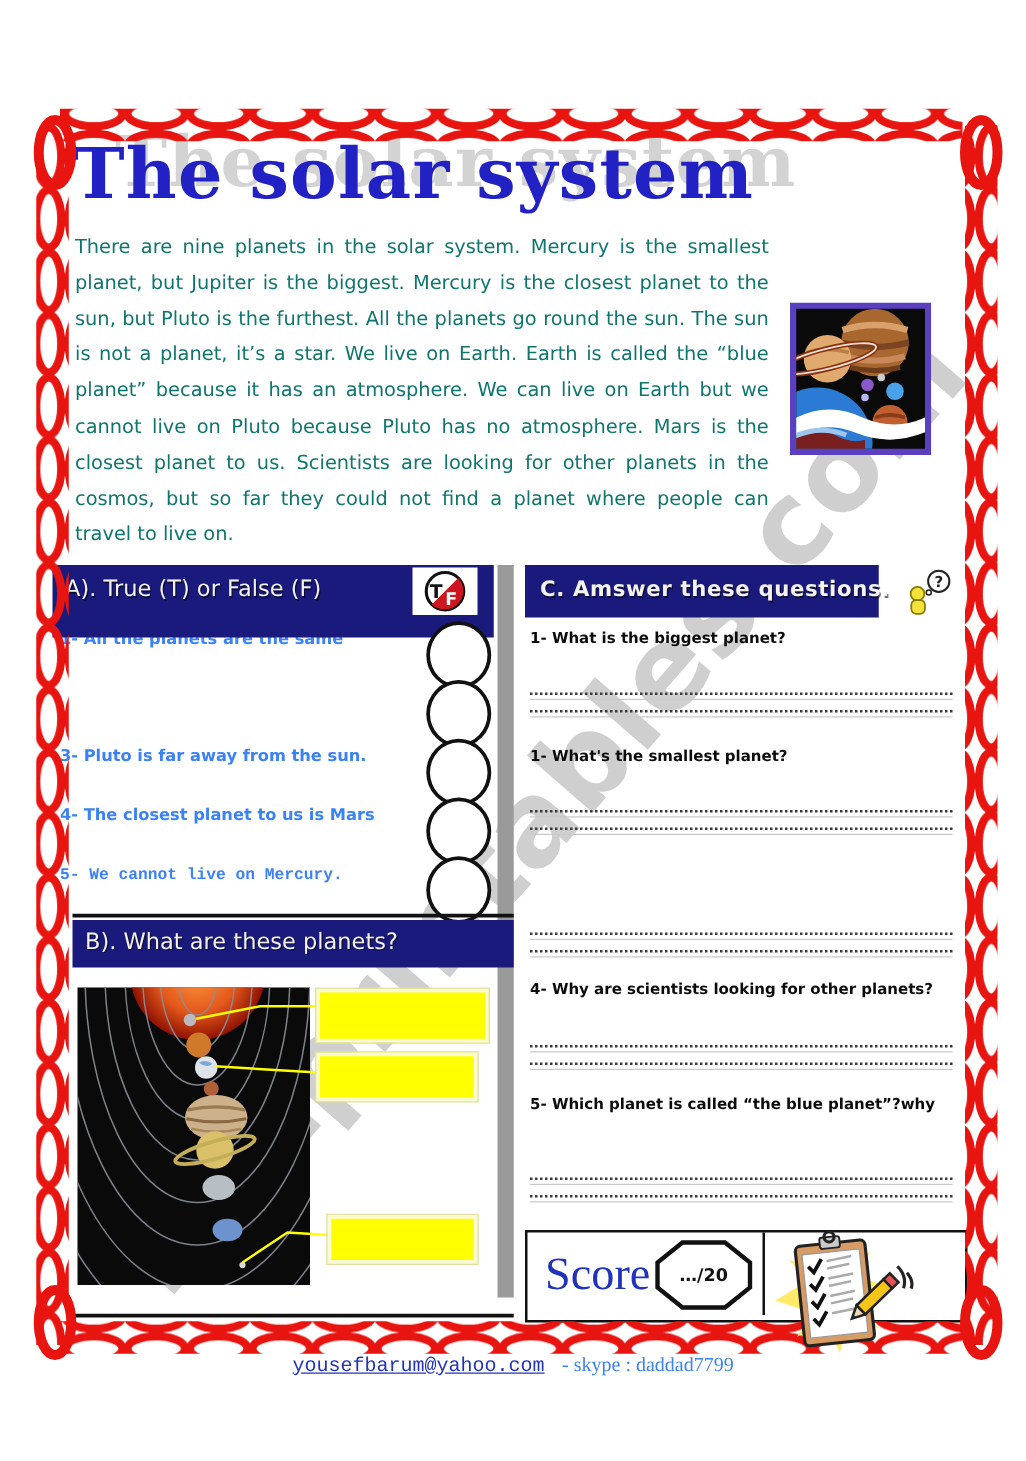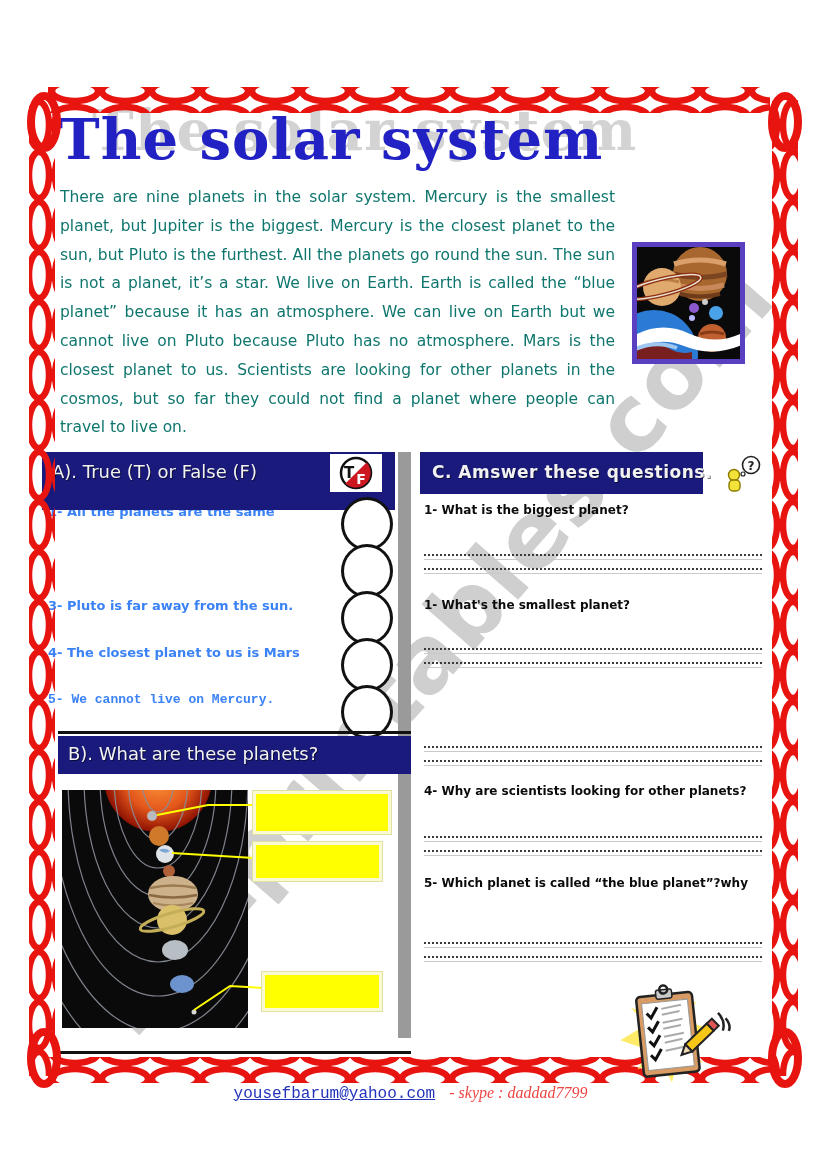--- a/index.html
+++ b/index.html
@@ -61,21 +61,21 @@
   .score-label{position:absolute;left:14px;top:12px;font-family:"Liberation Serif",serif;
                font-size:37px;color:var(--link_blue,#2233bb);}
   .score-oct{position:absolute;left:98px;top:3px;}
   .score-divider{position:absolute;left:188px;top:0;width:2px;height:66px;background:#111;}
   .clipboard{position:absolute;left:616px;top:980px;z-index:6;}
 
   
   .footer{position:absolute;left:0;top:1084px;width:100%;text-align:center;z-index:2;
           font-family:"Liberation Serif",serif;font-size:16px;color:#444;}
   .footer a{color:var(--link_blue,#2233cc);text-decoration:underline;font-family:Liberation Mono, monospace;}
-  .footer .skype{margin-left:14px;color:#ef4444;font-style:italic;}
+  .footer .skype{margin-left:14px;color:#3b82f6;}
 </style>
 </head>
 <body>
 
 <div class="page">
 
   <div class="watermark">ESLprintables.com</div>
 
   <svg class="chain" width="821" height="1169">
     <defs>
@@ -254,20 +254,28 @@
   <div class="ans-line" style="top:760px;"></div>
 
   <div class="qc" style="top:784px;">4- Why are scientists looking for other planets?</div>
   <div class="ans-line" style="top:836px;"></div>
   <div class="ans-line" style="top:850px;"></div>
 
   <div class="qc" style="top:876px;">5- Which planet is called “the blue planet”?why</div>
   <div class="ans-line" style="top:942px;"></div>
   <div class="ans-line" style="top:956px;"></div>
 
+  <div class="score-box">
+    <span class="score-label">Score</span>
+    <svg class="score-oct" width="86" height="62" viewBox="0 0 86 62">
+      <polygon points="26,5 60,5 80,21 80,41 60,57 26,57 6,41 6,21" fill="#fff" stroke="#111" stroke-width="3.5"></polygon>
+      <text x="43" y="36" text-anchor="middle" font-size="14" font-weight="bold" fill="#111" font-family="DejaVu Sans, sans-serif">…/20</text>
+    </svg>
+    <div class="score-divider"></div>
+  </div>
 
   <svg class="clipboard" width="116" height="110" viewBox="0 0 116 110">
     <g transform="rotate(-6 55 55)">
       <polygon points="98,55 70,42 84,24 61,33 51,8 41,33 18,24 32,42 4,55 32,68 18,86 41,77 51,102 61,77 84,86 70,68" fill="#ffe84d" opacity="0.85"></polygon>
       <rect x="24" y="14" width="56" height="80" rx="4" fill="#d79b63" stroke="#222" stroke-width="2.5"></rect>
       <rect x="29" y="21" width="46" height="67" fill="#ffffff" stroke="#999" stroke-width="1"></rect>
       <rect x="44" y="9" width="16" height="9" rx="2" fill="#c9c9c9" stroke="#222" stroke-width="1.5"></rect>
       <circle cx="52" cy="9" r="4" fill="none" stroke="#222" stroke-width="2.5"></circle>
       <g stroke="#111" stroke-width="3" fill="none">
         <path d="M33,31 l4,5 l7,-10"></path>

